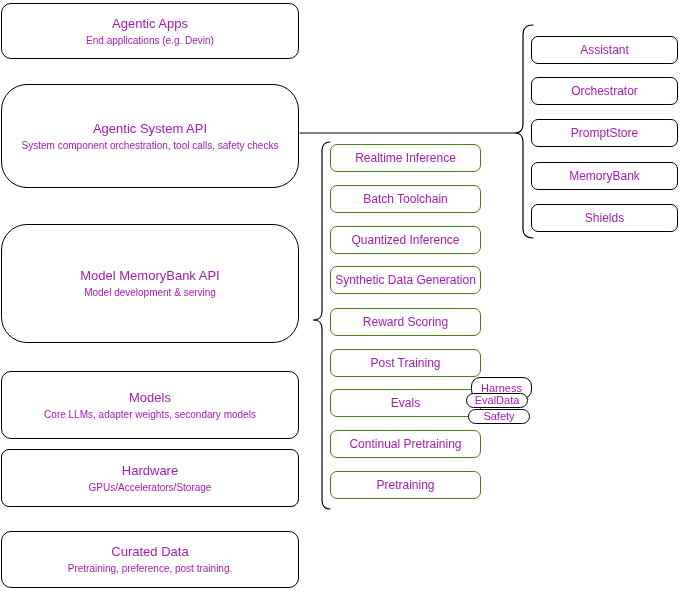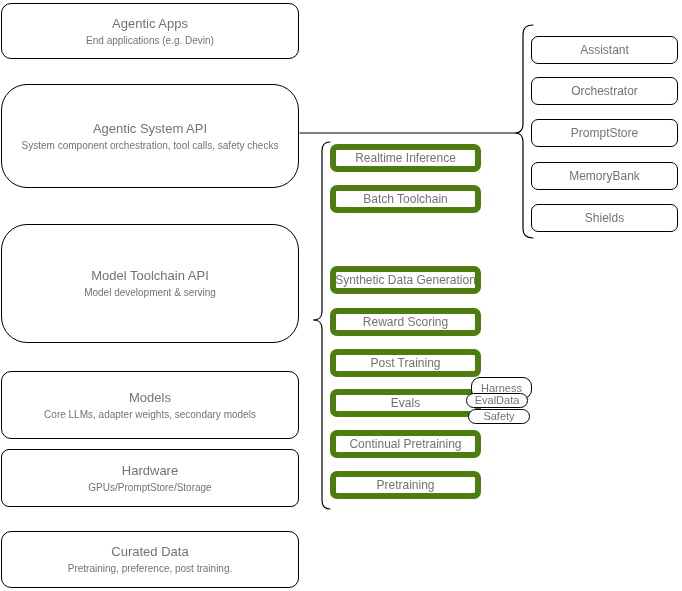--- a/index.html
+++ b/index.html
@@ -6,21 +6,21 @@
     margin: 0;
     padding: 0;
     background: #ffffff;
   }
   .canvas {
     position: relative;
     width: 682px;
     height: 591px;
     background: #ffffff;
     font-family: "Liberation Sans", sans-serif;
-    color: #737373;
+    color: #a21caf;
     overflow: hidden;
   }
   .overlay {
     position: absolute;
     left: 0;
     top: 0;
     width: 682px;
     height: 591px;
     z-index: 0;
   }
@@ -54,21 +54,21 @@
     font-size: 10px;
     line-height: 12px;
     white-space: nowrap;
   }
   .mbox {
     position: absolute;
     left: 330px;
     width: 151px;
     height: 28px;
     box-sizing: border-box;
-    border: 6px solid #4d7c0f;
+    border: 1px solid #4d7c0f;
     border-radius: 7px;
     background: #ffffff;
     display: flex;
     align-items: center;
     justify-content: center;
     font-size: 12px;
     white-space: nowrap;
     z-index: 1;
   }
   .rbox {
@@ -120,41 +120,42 @@
     <div class="title">Agentic Apps</div>
     <div class="subtitle">End applications (e.g. Devin)</div>
   </div>
 
   <div class="lbox" style="top:84px;height:104px;border-radius:26px">
     <div class="title">Agentic System API</div>
     <div class="subtitle">System component orchestration, tool calls, safety checks</div>
   </div>
 
   <div class="lbox" style="top:224px;height:119px;border-radius:26px">
-    <div class="title">Model Toolchain API</div>
+    <div class="title">Model MemoryBank API</div>
     <div class="subtitle">Model development &amp; serving</div>
   </div>
 
   <div class="lbox" style="top:371px;height:68px;border-radius:10px">
     <div class="title">Models</div>
     <div class="subtitle">Core LLMs, adapter weights, secondary models</div>
   </div>
 
   <div class="lbox" style="top:449px;height:58px;border-radius:8px">
     <div class="title">Hardware</div>
-    <div class="subtitle">GPUs/PromptStore/Storage</div>
+    <div class="subtitle">GPUs/Accelerators/Storage</div>
   </div>
 
   <div class="lbox" style="top:531px;height:57px;border-radius:10px">
     <div class="title">Curated Data</div>
     <div class="subtitle">Pretraining, preference, post training.</div>
   </div>
 
   <div class="mbox" style="top:144px">Realtime Inference</div>
   <div class="mbox" style="top:185px">Batch Toolchain</div>
+  <div class="mbox" style="top:226px">Quantized Inference</div>
   <div class="mbox" style="top:266px">Synthetic Data Generation</div>
   <div class="mbox" style="top:308px">Reward Scoring</div>
   <div class="mbox" style="top:349px">Post Training</div>
   <div class="mbox" style="top:389px">Evals</div>
   <div class="mbox" style="top:471px">Pretraining</div>
   <div class="mbox" style="top:430px">Continual Pretraining</div>
 
   <div class="pill" style="left:471px;top:377px;width:61px;height:22px">Harness</div>
   <div class="pill" style="left:466px;top:393px;width:62px;height:15px">EvalData</div>
   <div class="pill" style="left:468px;top:409px;width:62px;height:15px">Safety</div>

